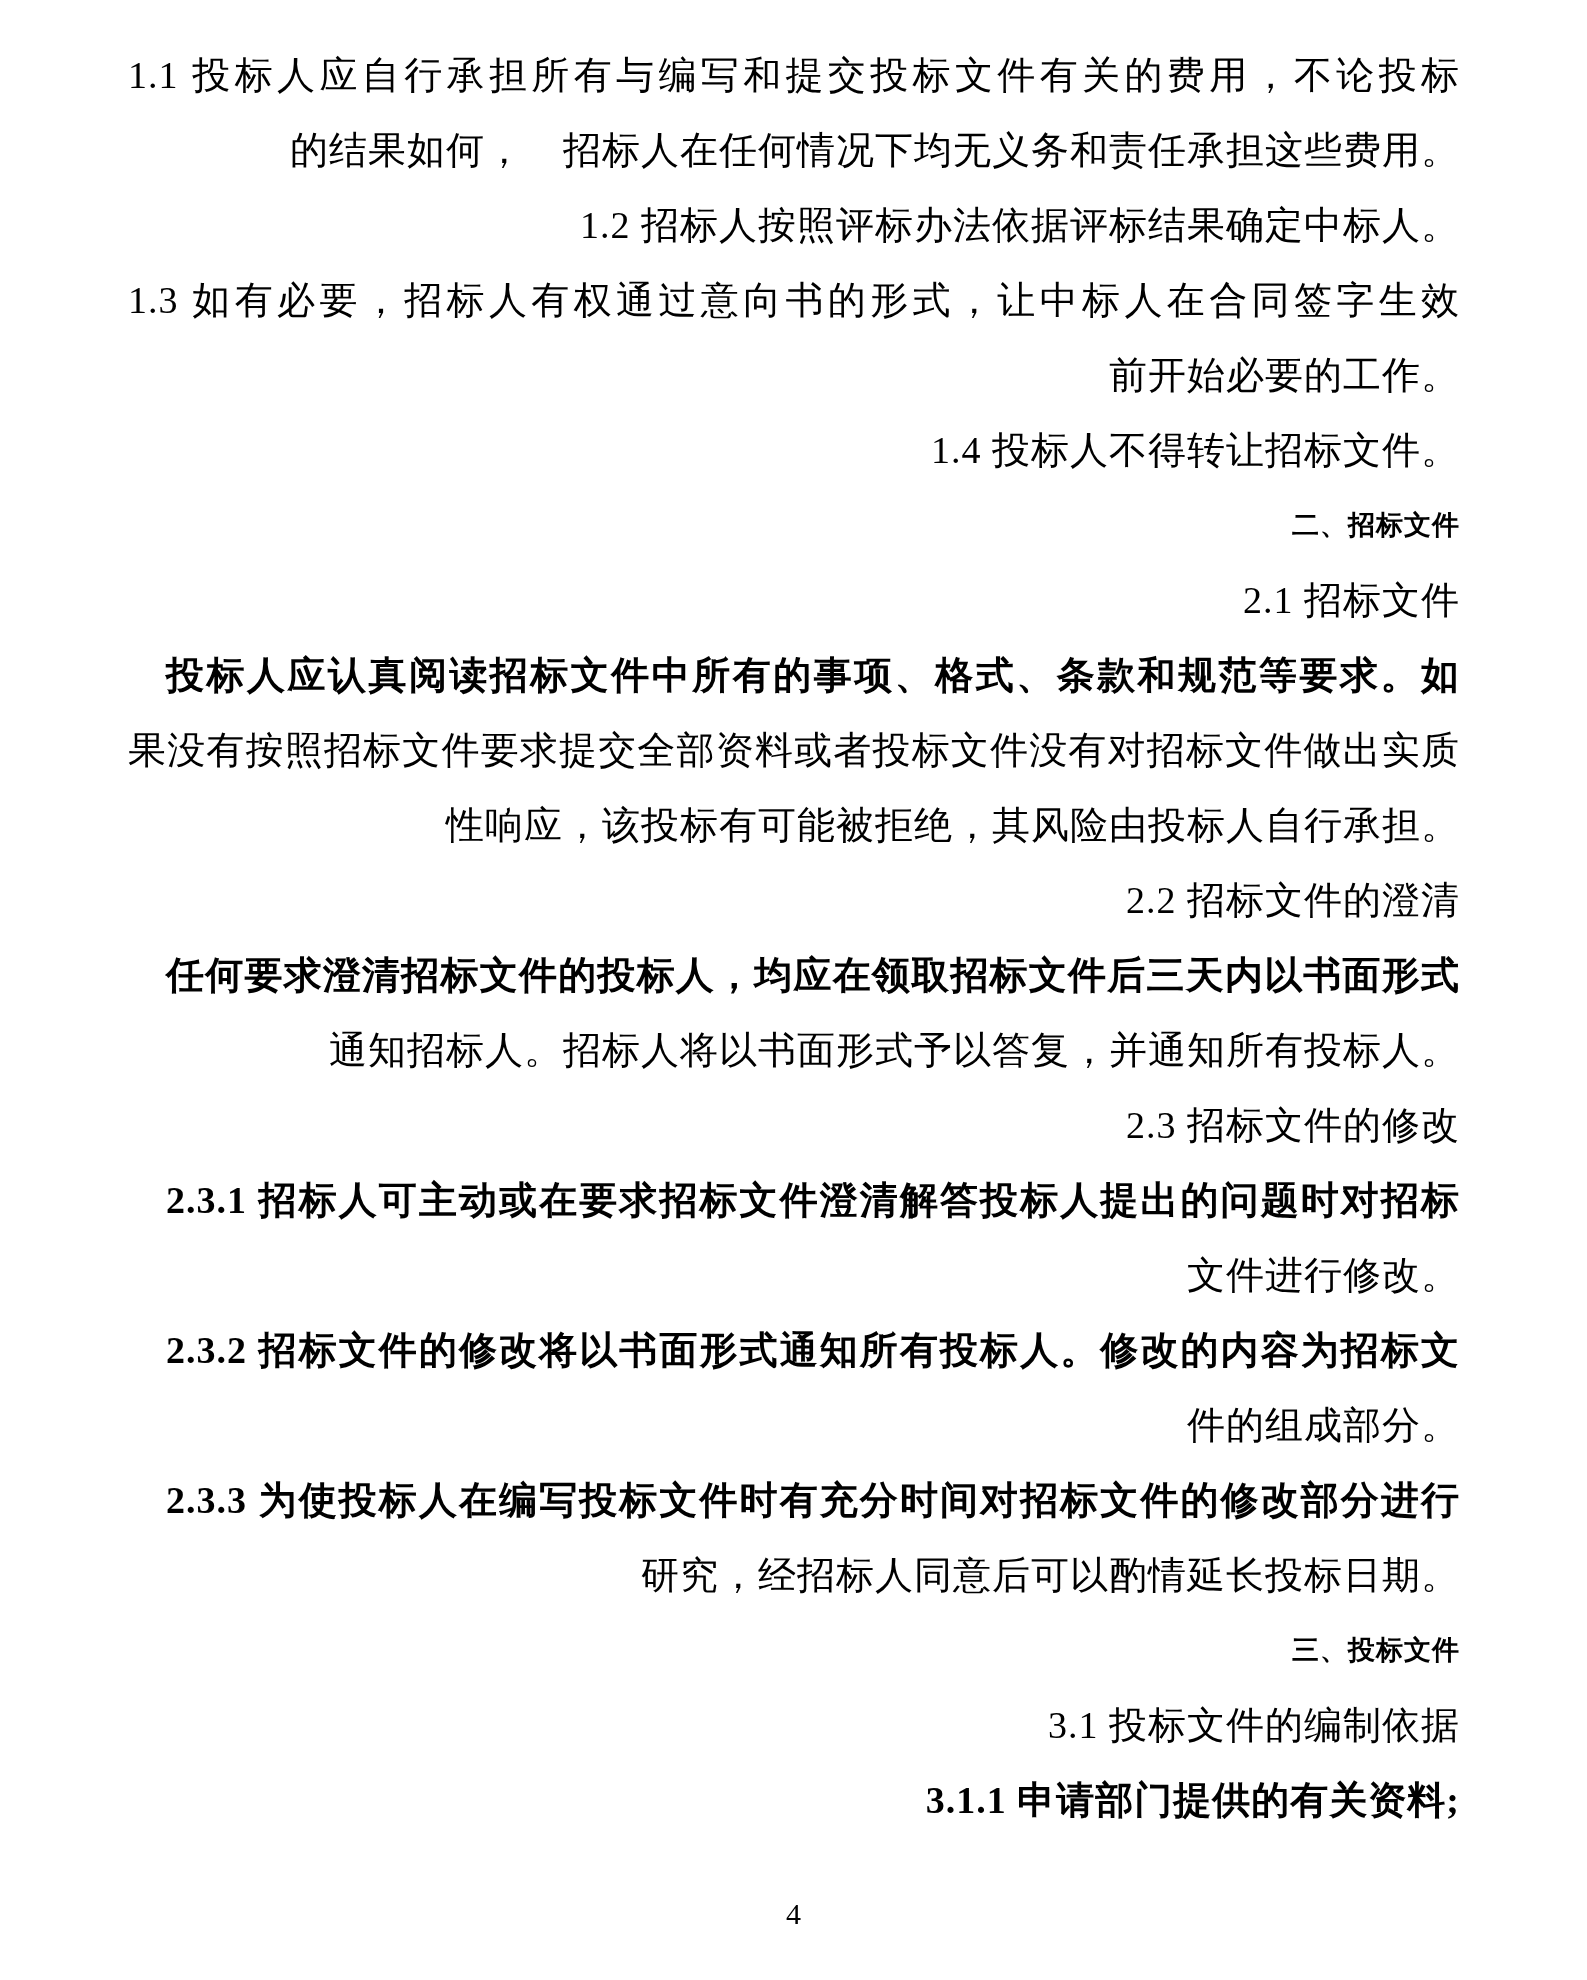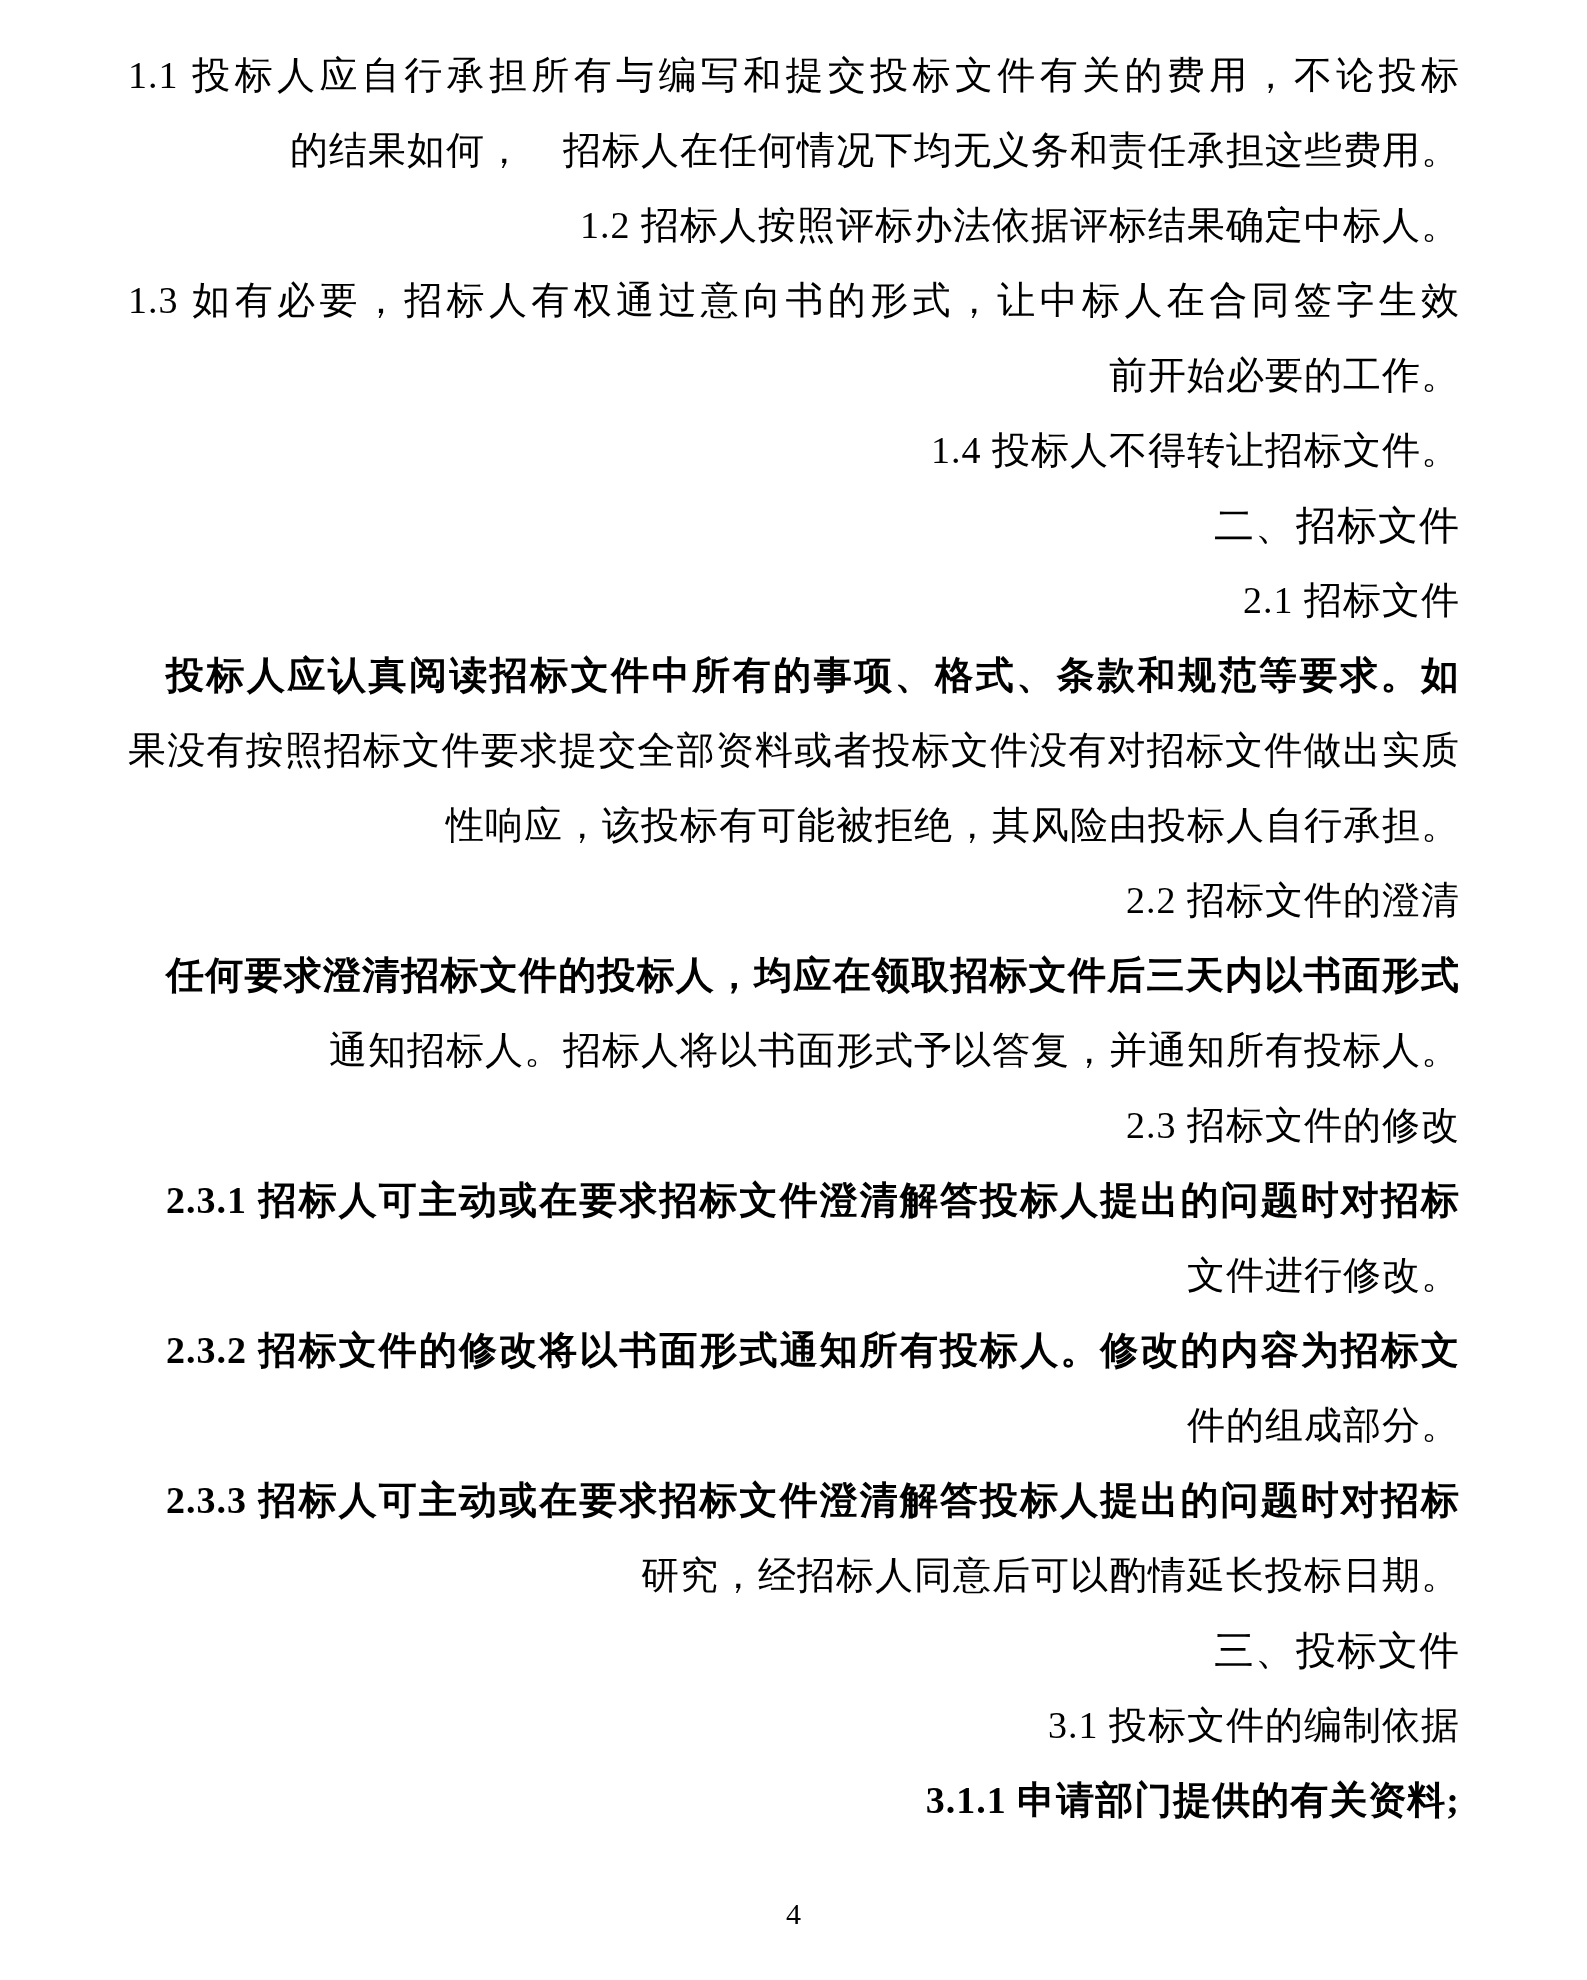--- a/index.html
+++ b/index.html
@@ -34,22 +34,22 @@
     text-align: justify;
     text-align-last: justify;
     text-justify: inter-character;
   }
   
   .ind {
     padding-left: 38px;
     font-weight: bold;
   }
   .bold {
-    font-weight: normal;
-    font-size: 40px;
+    font-weight: bold;
+    font-size: 27px;
   }
   .pagenum {
     position: absolute;
     top: 1896px;
     left: 0;
     width: 100%;
     text-align: center;
     font-size: 30px;
     line-height: 36px;
   }
@@ -70,20 +70,20 @@
   <div class="line fill">果没有按照招标文件要求提交全部资料或者投标文件没有对招标文件做出实质</div>
   <div class="line">性响应，该投标有可能被拒绝，其风险由投标人自行承担。</div>
   <div class="line">2.2 招标文件的澄清</div>
   <div class="line ind fill">任何要求澄清招标文件的投标人，均应在领取招标文件后三天内以书面形式</div>
   <div class="line">通知招标人。招标人将以书面形式予以答复，并通知所有投标人。</div>
   <div class="line">2.3 招标文件的修改</div>
   <div class="line ind fill">2.3.1 招标人可主动或在要求招标文件澄清解答投标人提出的问题时对招标</div>
   <div class="line">文件进行修改。</div>
   <div class="line ind fill">2.3.2 招标文件的修改将以书面形式通知所有投标人。修改的内容为招标文</div>
   <div class="line">件的组成部分。</div>
-  <div class="line ind fill">2.3.3 招标人可主动或在要求招标文件澄清解答投标人提出的问题时对招标</div>
+  <div class="line ind fill">2.3.3 为使投标人在编写投标文件时有充分时间对招标文件的修改部分进行</div>
   <div class="line">研究，经招标人同意后可以酌情延长投标日期。</div>
   <div class="line bold">三、投标文件</div>
   <div class="line">3.1 投标文件的编制依据</div>
   <div class="line ind">3.1.1 申请部门提供的有关资料;</div>
 </div>
 
 <div class="pagenum">4</div>
 
 </body></html>

